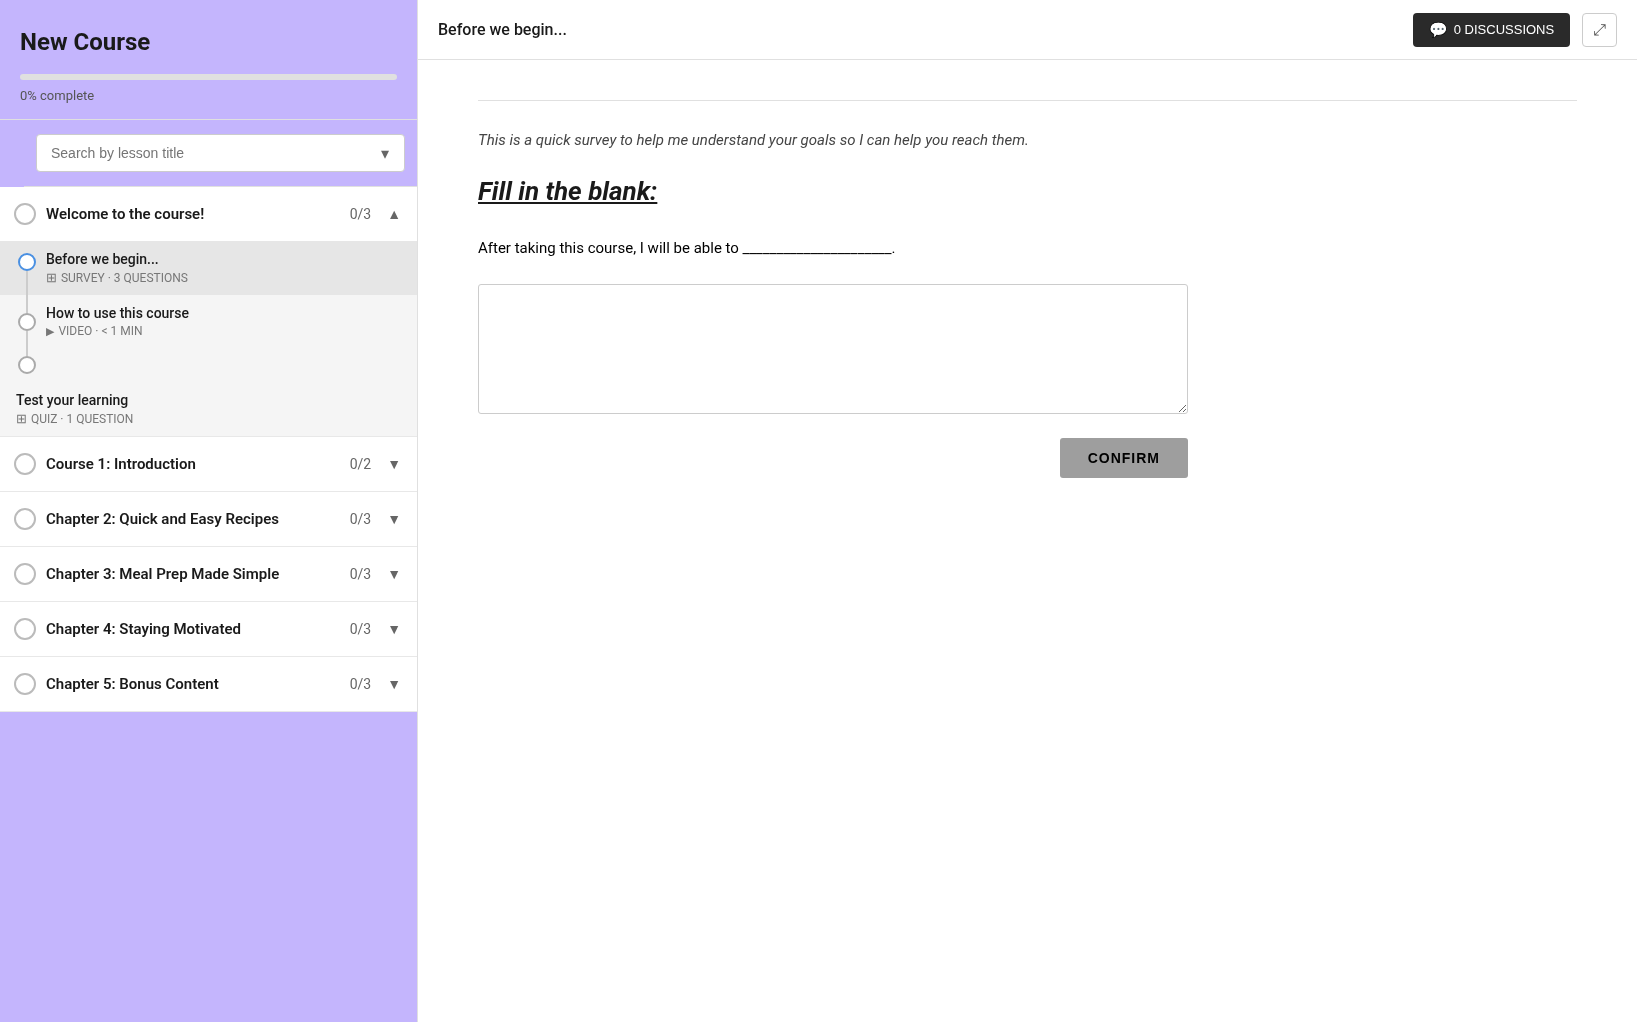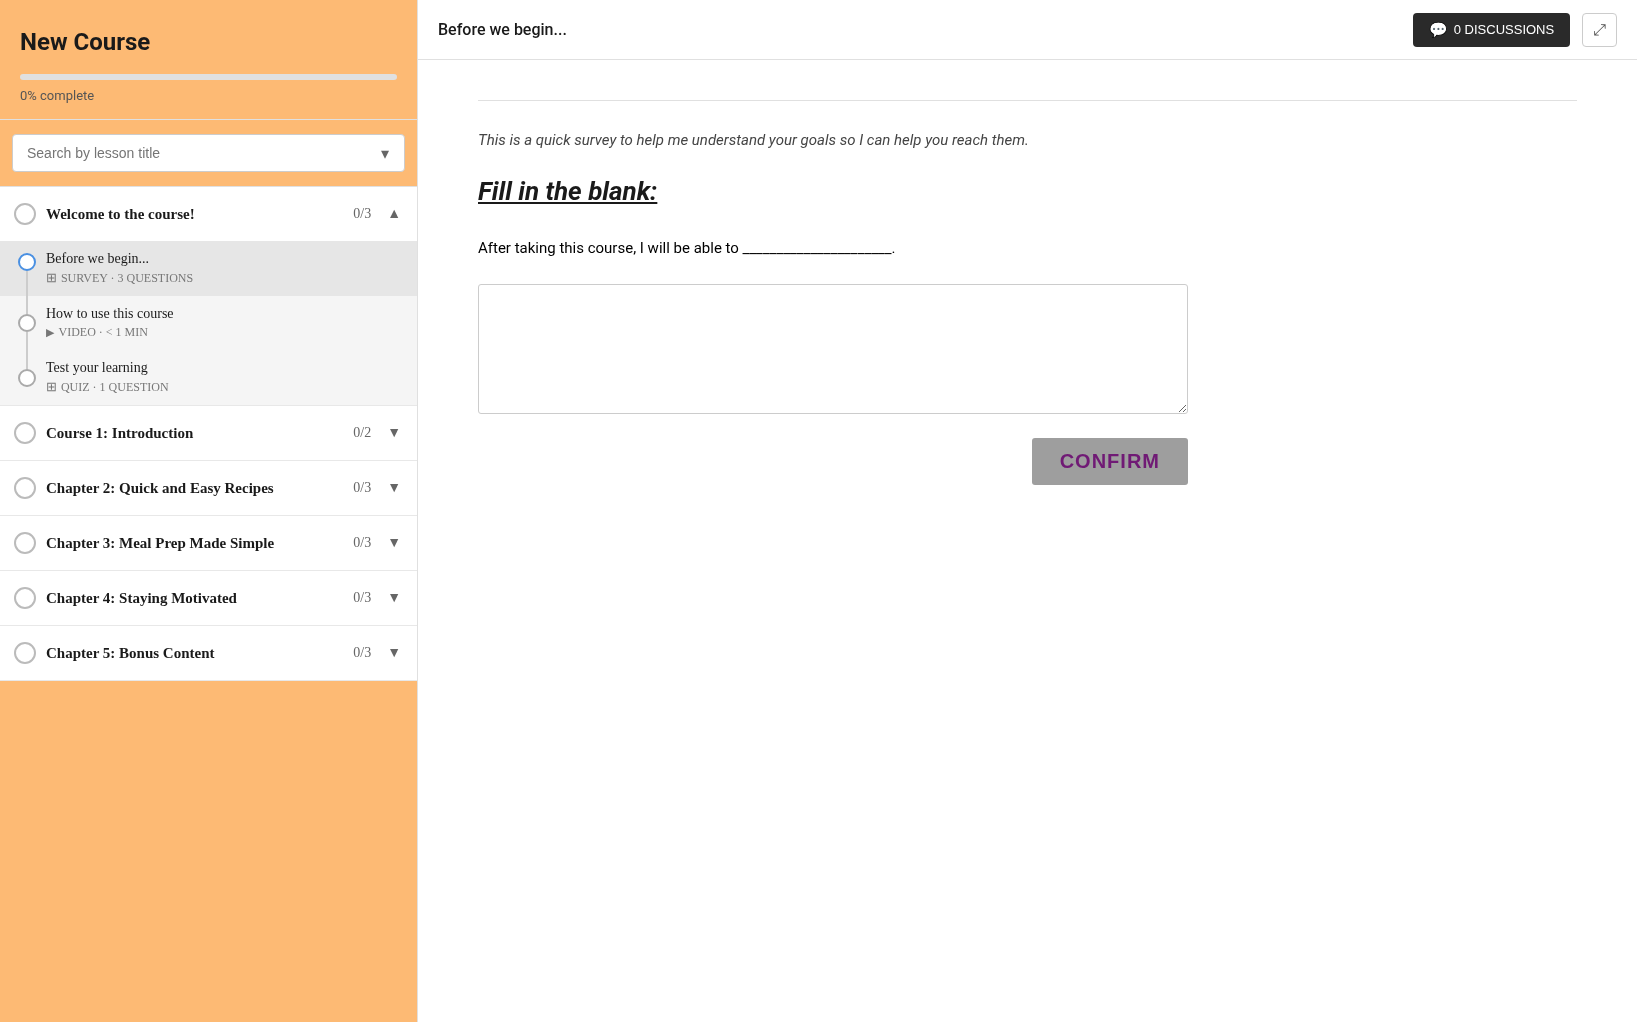--- a/index.html
+++ b/index.html
@@ -2,21 +2,21 @@
 <html><head>
   <meta charset="utf-8">
   <style>
     * { box-sizing: border-box; margin: 0; padding: 0; }
     body { font-family: -apple-system, BlinkMacSystemFont, 'Segoe UI', Roboto, sans-serif; background: #fff; display: flex; height: 1022px; width: 1637px; overflow: hidden; }
 
     
     #sidebar {
       width: 418px;
       min-width: 418px;
-      background: #fdba74;
+      background: #c4b5fd;
       border-right: 1px solid #e0e0e0;
       display: flex;
       flex-direction: column;
       height: 100%;
       overflow-y: auto;
     }
 
     .sidebar-header {
       padding: 28px 20px 16px 20px;
       border-bottom: 1px solid #e0e0e0;
@@ -46,20 +46,21 @@
 
     .progress-label {
       font-size: 13px;
       color: #555;
     }
 
     .search-container {
       padding: 14px 12px;
       border-bottom: 1px solid #e0e0e0;
       position: relative;
+      margin-left: 24px;
     }
 
     .search-input {
       width: 100%;
       padding: 10px 36px 10px 14px;
       border: 1px solid #ccc;
       border-radius: 4px;
       font-size: 14px;
       color: #555;
       outline: none;
@@ -75,21 +76,20 @@
       transform: translateY(-50%);
       color: #666;
       pointer-events: none;
       font-size: 16px;
     }
 
     
     .chapter-list {
       flex: 1;
       overflow-y: auto;
-      font-family: Liberation Serif, serif;
     }
 
     .chapter-item {
       border-bottom: 1px solid #e8e8e8;
     }
 
     .chapter-header {
       display: flex;
       align-items: center;
       padding: 16px 16px 16px 14px;
@@ -244,24 +244,24 @@
     }
 
     .confirm-row {
       display: flex;
       justify-content: flex-end;
       max-width: 710px;
     }
 
     .confirm-btn {
       background: #9e9e9e;
-      color: #701a75;
+      color: #000000;
       border: none;
       padding: 12px 28px;
-      font-size: 20px;
+      font-size: 14px;
       font-weight: 600;
       letter-spacing: 1px;
       border-radius: 3px;
       cursor: pointer;
       text-transform: uppercase;
     }
 
     
     .welcome-expanded {
       background: #f5f5f5;
@@ -380,21 +380,21 @@
           </div>
           <div class="lesson-text-block">
             <div class="lt-title">How to use this course</div>
             <div class="lt-meta">
               <span style="font-size:11px;">▶</span>
               <span>VIDEO · &lt; 1 MIN</span>
             </div>
           </div>
         </div>
 
-        <div class="lesson-row" style="padding: 0 16px;">
+        <div class="lesson-row" style="padding: 0 16px; flex-direction: column;">
           <div class="v-line-col">
             <div class="v-seg v-seg-top" style="height:12px;"></div>
             <div class="v-dot" style="margin-top:0; border-color:#aaa;"></div>
             <div class="v-seg" style="background:transparent;"></div>
           </div>
           <div class="lesson-text-block">
             <div class="lt-title">Test your learning</div>
             <div class="lt-meta">
               <span style="font-size:13px;">⊞</span>
               <span>QUIZ · 1 QUESTION</span>

